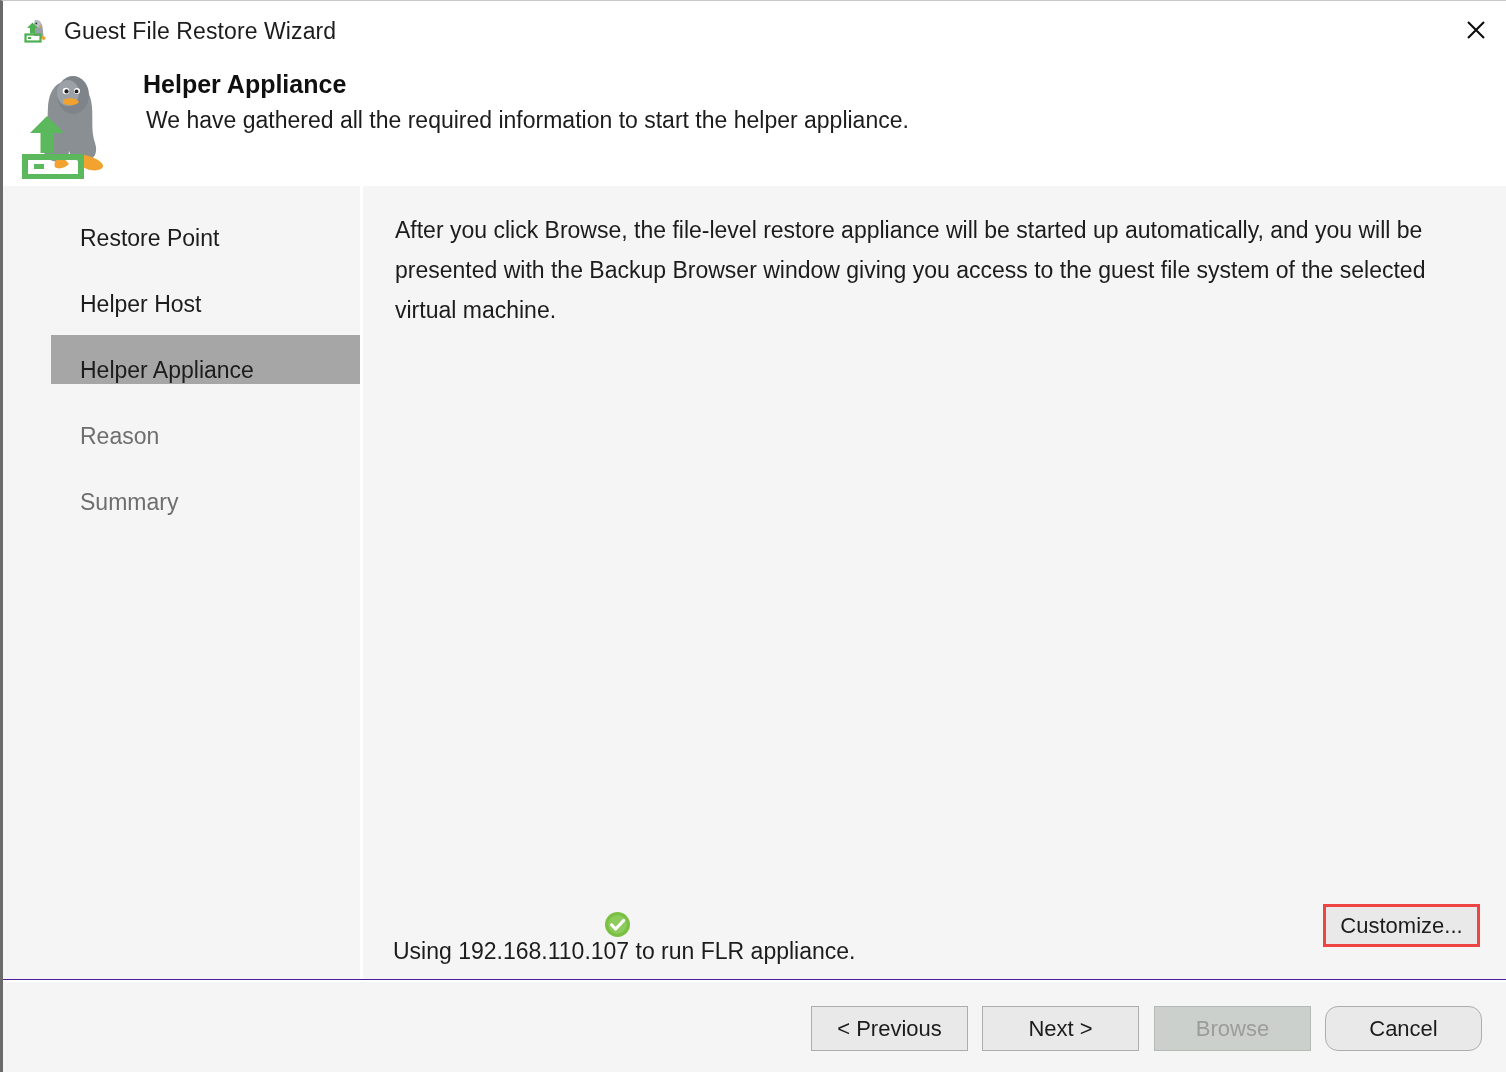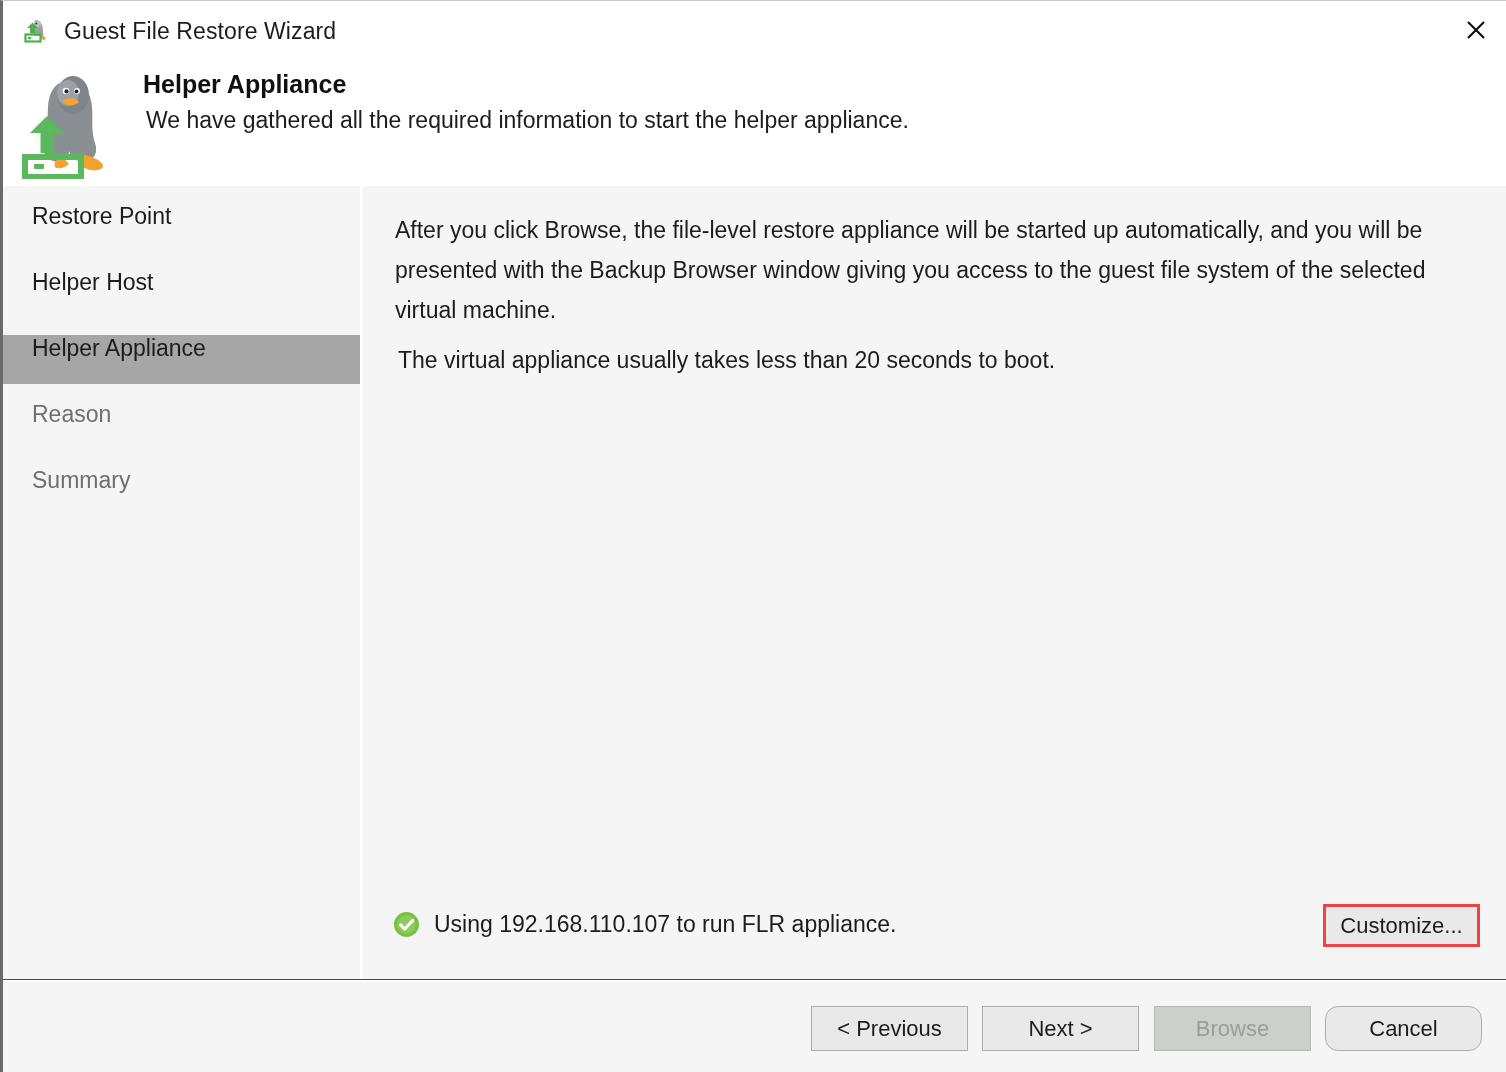--- a/index.html
+++ b/index.html
@@ -14,21 +14,21 @@
     font-family: "Liberation Sans", sans-serif;
     background: #ffffff;
     color: #1a1a1a;
     -webkit-font-smoothing: antialiased;
   }
 
   #window {
     position: relative;
     width: 1506px;
     height: 1072px;
-    background: #b91c1c;
+    background: #4c1d95;
     border-left: 3px solid #6a6a6a;
     border-top: 1px solid #c8c8c8;
   }
 
   
   #titlebar {
     position: absolute;
     left: 0; top: 0;
     width: 1503px;
     height: 62px;
@@ -119,25 +119,26 @@
     left: 0; top: 0;
     width: 360px;
     height: 793px;
     background: #f5f5f5;
     border-right: 3px solid #ffffff;
   }
 
   .nav-item {
     height: 49px;
     display: flex;
-    align-items: flex-start;
+    align-items: flex-end;
     padding-left: 29px;
     font-size: 23px;
     white-space: nowrap;
     cursor: default;
+    margin-left: 48px;
   }
   .nav-item.s-done     { color: #1c1c1c; }
   .nav-item.s-active   { color: #1c1c1c; background: #a6a6a6; }
   .nav-item.s-pending  { color: #6e6e6e; }
 
   .nav-gap { height: 17px; }
 
   #content {
     position: absolute;
     left: 363px; top: 0;
@@ -165,20 +166,21 @@
     white-space: nowrap;
   }
 
   
   #status-row {
     position: absolute;
     left: 27px;
     top: 725px;
     display: flex;
     align-items: center;
+    flex-direction: column;
   }
 
   #status-icon {
     width: 27px;
     height: 27px;
     flex: 0 0 auto;
     margin-right: 14px;
   }
 
   #status-text {
@@ -324,21 +326,20 @@
       <div class="nav-gap"></div>
       <div class="nav-item s-pending">
           <span>Summary</span>
         </div>
     </nav>
 
     <section id="content">
 
       <p id="intro-paragraph">After you click Browse, the file-level restore appliance will be started up automatically, and you will be presented with the Backup Browser window giving you access to the guest file system of the selected virtual machine.</p>
 
-      <p id="boot-note">The virtual appliance usually takes less than 20 seconds to boot.</p>
 
       <div id="status-row">
         <span id="status-icon">
           <svg width="27" height="27" viewBox="0 0 27 27">
             <circle cx="13.5" cy="13.5" r="12.5" fill="#7ac143"></circle>
             <circle cx="13.5" cy="13.5" r="9.3" fill="#8dcc5c"></circle>
             <path d="M7.6 13.8 l4.1 4.2 l8.0 -8.6" stroke="#ffffff" stroke-width="3.1" fill="none" stroke-linecap="round" stroke-linejoin="round"></path>
           </svg>
         </span>
         <span id="status-text">Using 192.168.110.107 to run FLR appliance.</span>

